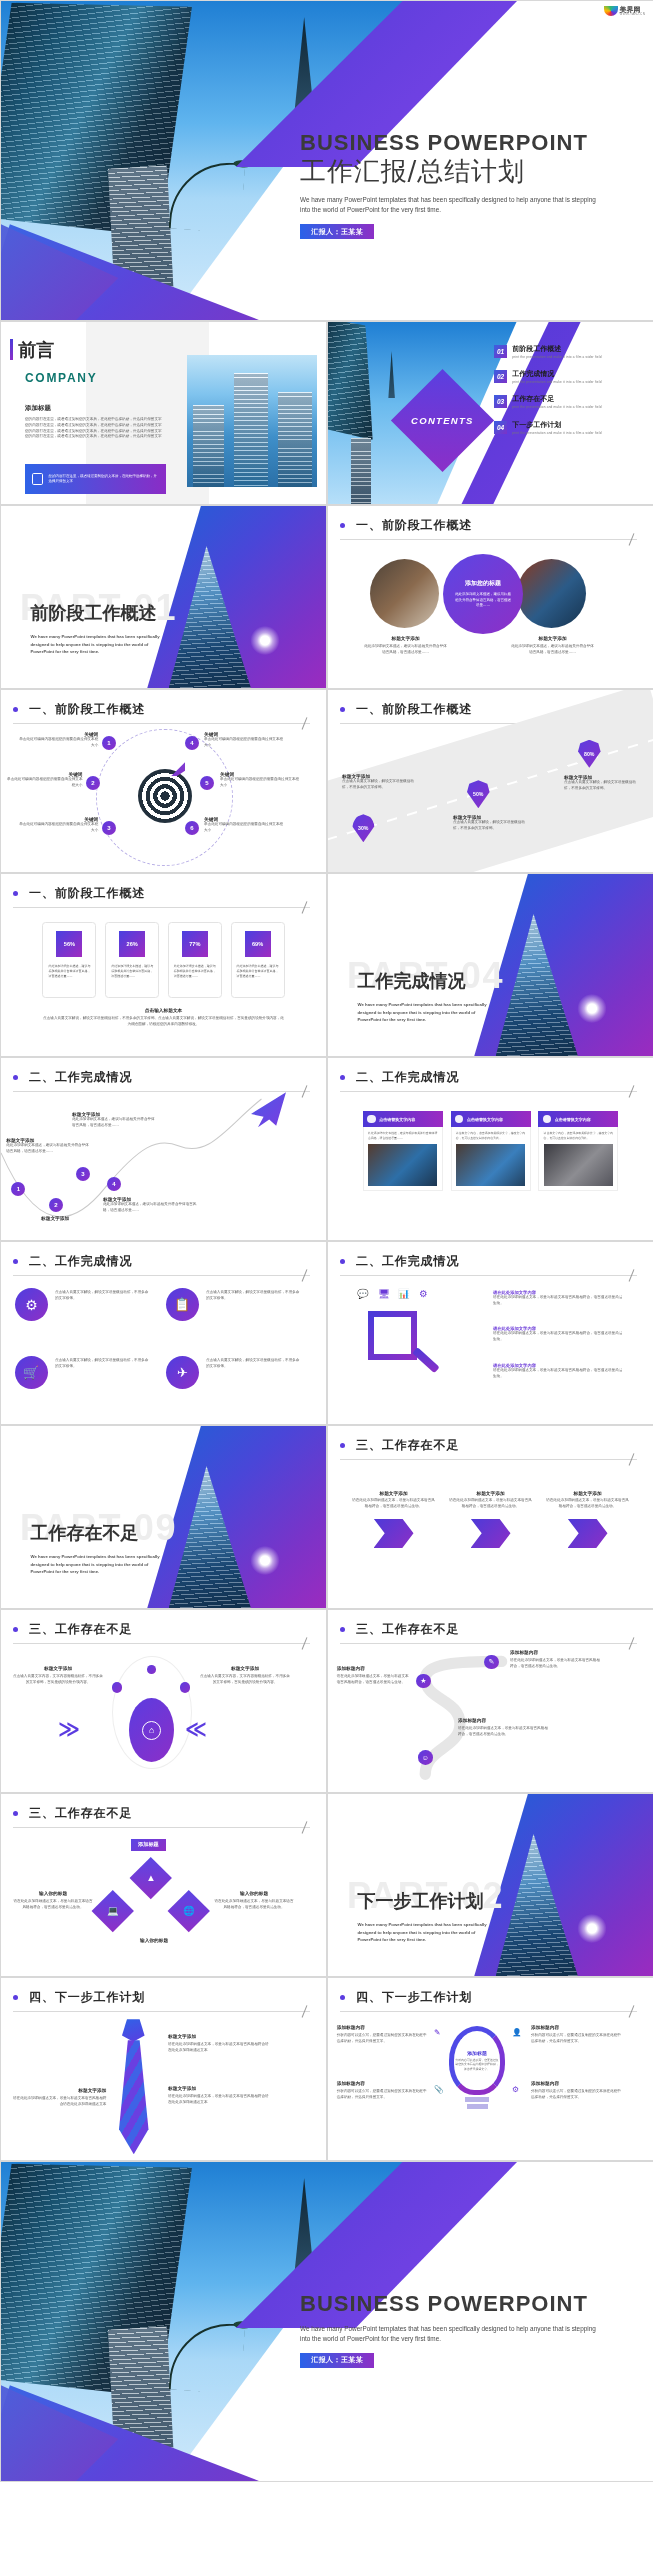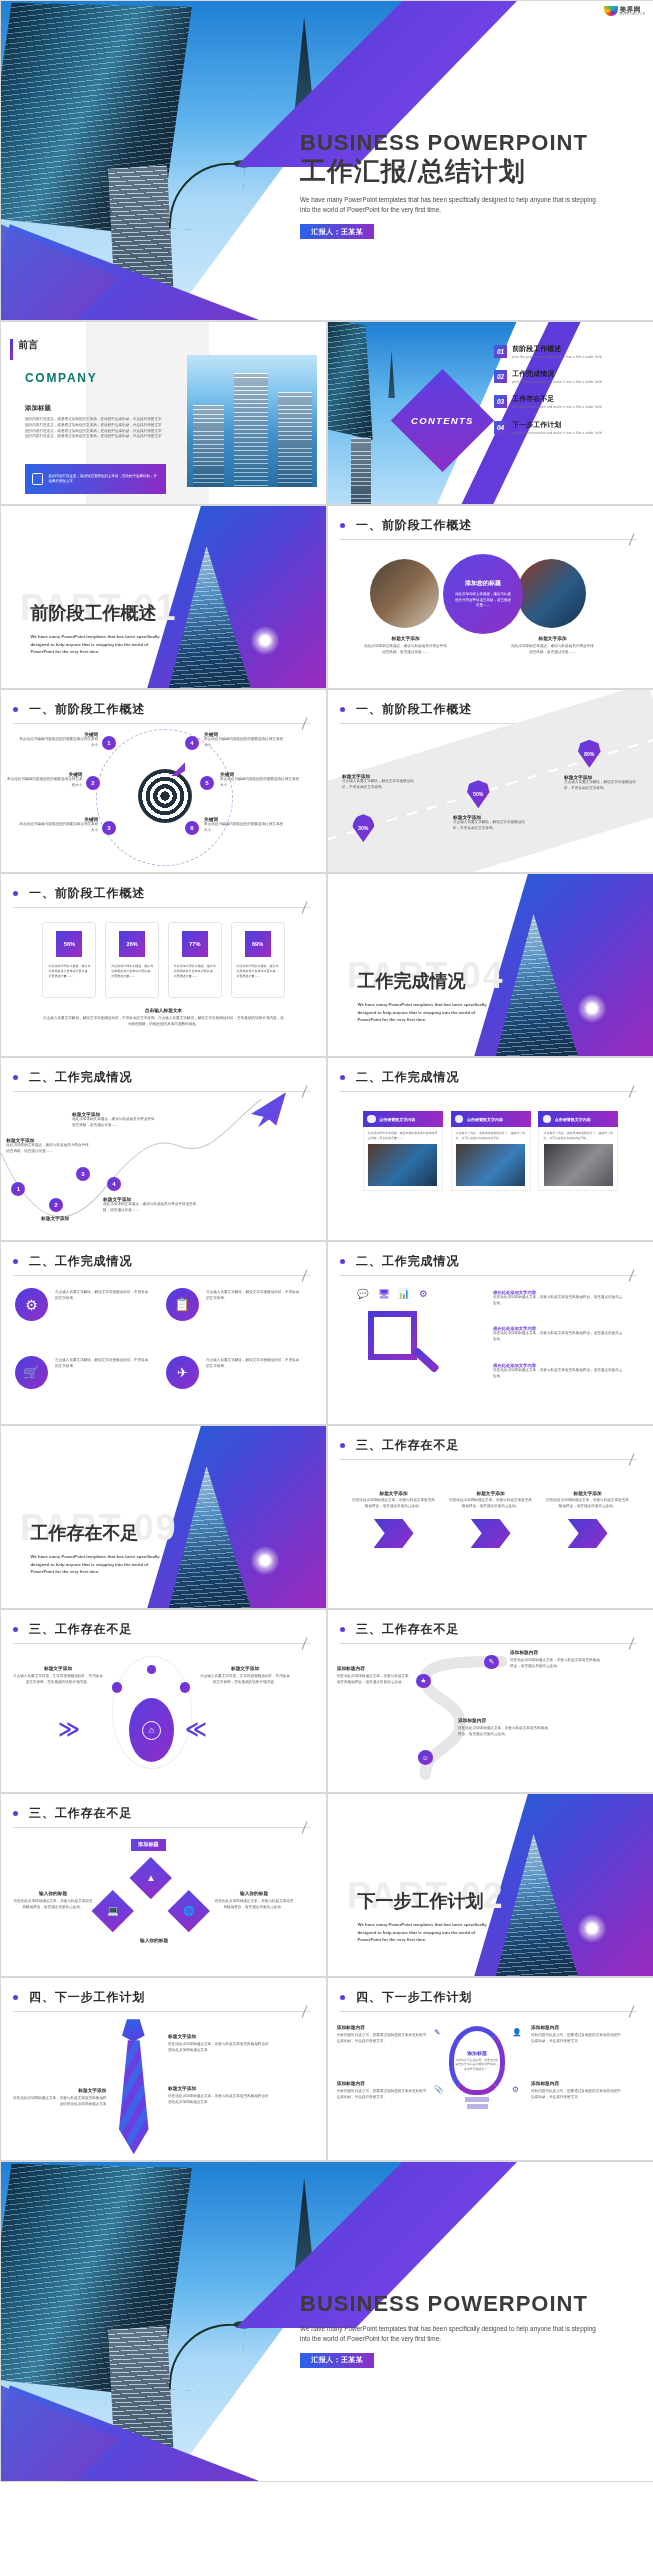--- a/index.html
+++ b/index.html
@@ -83,21 +83,21 @@
     background: linear-gradient(135deg,#3f6be0,#7a37c6);
     clip-path: polygon(40% 0, 100% 42%, 62% 100%, 0 62%);
     opacity:.95;
   }
   .hero .txt { position:absolute; left:299px; top:130px; width:338px; }
   .hero .en {
     font-size: 22px; font-weight: 700; letter-spacing: 1px; color:#3b3b3b;
     font-family: "Liberation Sans", sans-serif; line-height:1.1;
   }
   .hero .cn {
-    font-size: 26px; font-weight: 700; color:#3a3a3a; line-height:1.25; letter-spacing:0.9px;
+    font-size: 26px; font-weight: 400; color:#3a3a3a; line-height:1.25; letter-spacing:0.9px;
     font-family:"DejaVu Sans","Liberation Sans",sans-serif;
   }
   .hero .sub {
     margin-top: 7.8px; font-size: 6.4px; line-height:1.55; color:#4a4a4a; width:304px;
   }
   .hero .badge {
     display:inline-block; margin-top:8.7px; padding:2.6px 11.3px;
     background: linear-gradient(90deg,#2a62e8,#8c2fc6);
     color:#fff; font-size:7px; font-weight:700; letter-spacing:0.4px;
   }
@@ -161,21 +161,21 @@
 
   
   .tiny { font-size:3.6px; line-height:1.6; color:#555; }
   .lbl-sm { font-size:4.7px; font-weight:700; color:#2e2e2e; }
 
   
   .s-preface { position:relative; background:#fff; }
   .s-preface .leftpanel{ position:absolute; left:0; top:0; width:64%; height:100%; background:#f3f3f3; }
   .s-preface .whitecol{ position:absolute; left:0; top:0; width:26%; height:100%; background:#fff; }
   .s-preface .bar{ position:absolute; left:8.7px; top:17.3px; width:3.5px; height:21px; background:linear-gradient(180deg,#4a3ad8,#8a2fc8);}
-  .s-preface .qy{ position:absolute; left:17.3px; top:15.6px; font-size:10px; font-weight:700; color:#2b2b2b;
+  .s-preface .qy{ position:absolute; left:17.3px; top:15.6px; font-size:18px; font-weight:700; color:#2b2b2b;
                   font-family:"DejaVu Sans","Liberation Sans",sans-serif;}
   .s-preface .company{ position:absolute; left:24px; top:49px; font-size:12px; font-weight:700; letter-spacing:1.7px; color:#0f766e;}
   .s-preface .subt{ position:absolute; left:24px; top:82px; font-size:6.5px; font-weight:700; color:#2b2b2b;}
   .s-preface .para{ position:absolute; left:24px; top:95px; width:139px; }
   .s-preface .cta{
     position:absolute; left:24px; bottom:10.4px; width:141px; height:29.5px;
     background:linear-gradient(90deg,#2f63e7,#8a2cc6); display:flex; align-items:center; gap:5.2px; padding:0 7px;
   }
   .s-preface .cta .ico{ width:11.3px;height:11.3px;border:1px solid #fff;border-radius:1.7px;flex:0 0 auto;}
   .s-preface .cta .ct2{ font-size:3.5px; line-height:1.5; color:#fff;}

